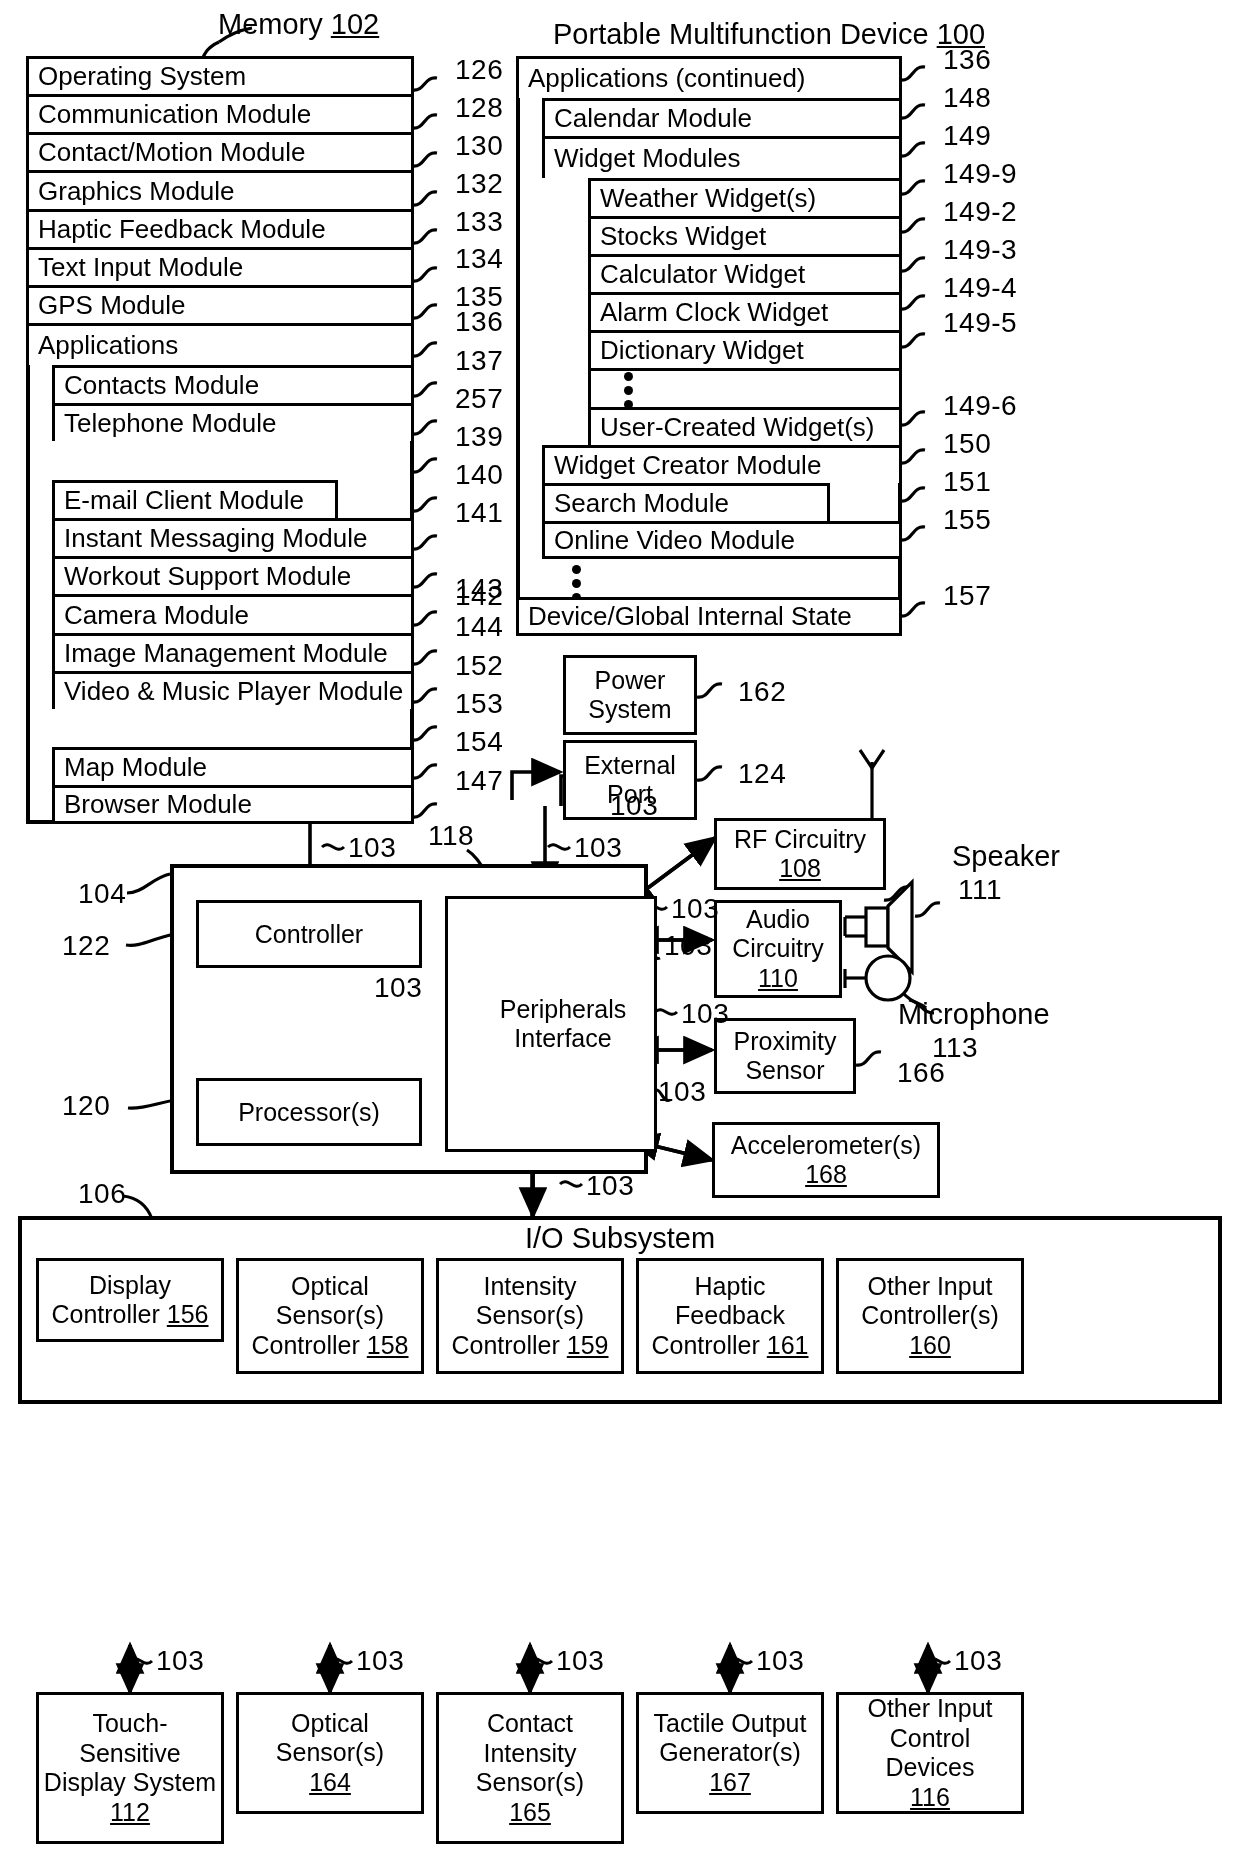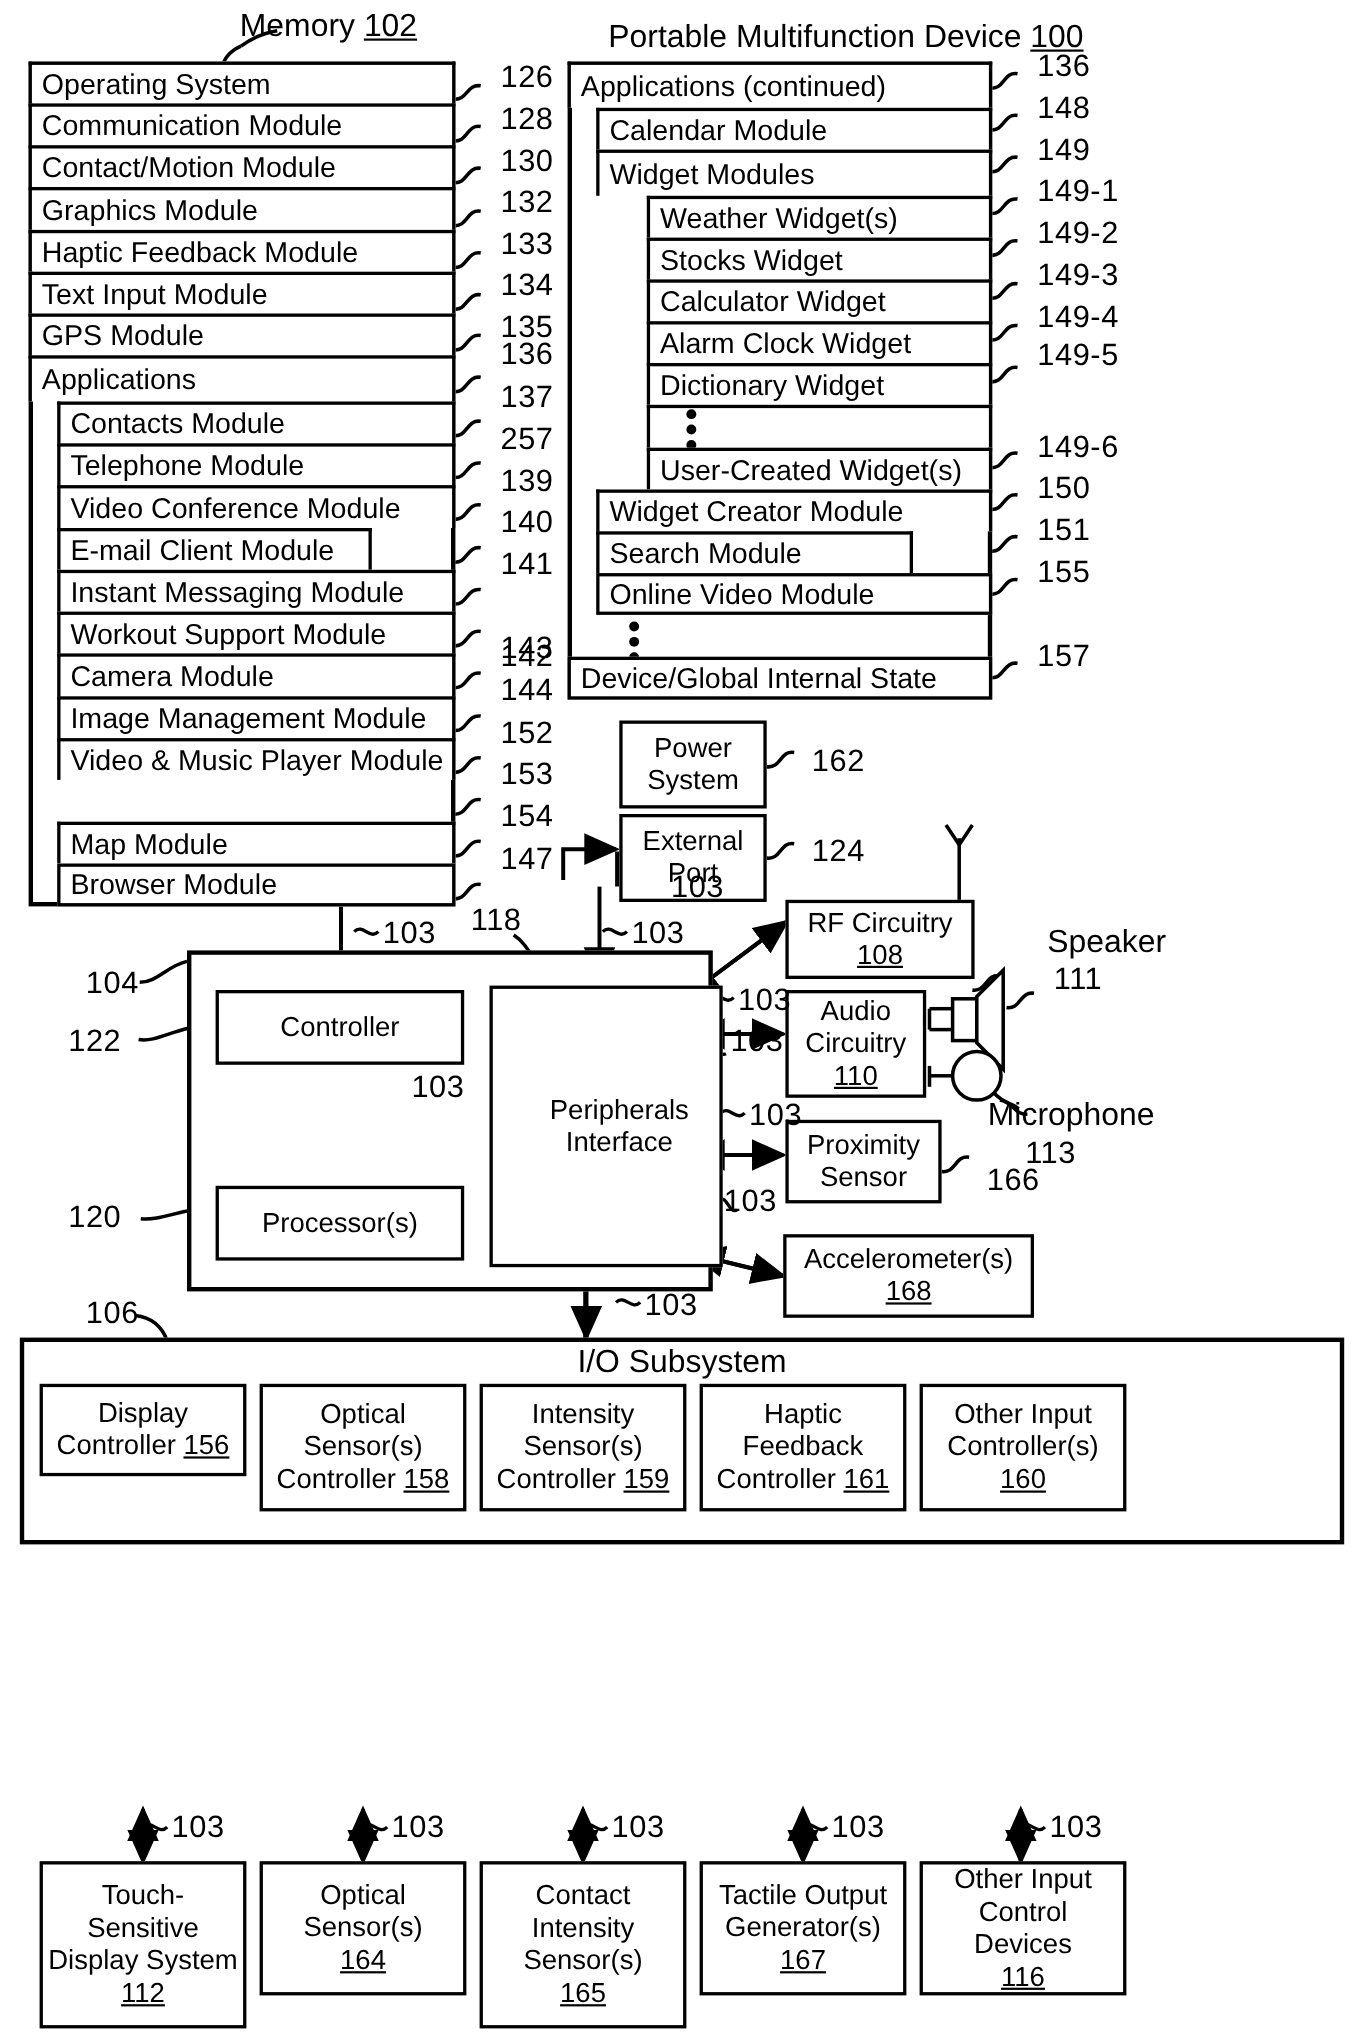--- a/index.html
+++ b/index.html
@@ -292,23 +292,20 @@
   <div class="row" style="left:26px; top:323px; width:388px; height:42px;">
       <span>Applications</span>
     </div>
 
   <div class="row" style="left:52px; top:365px; width:362px; height:38px;">
       <span>Contacts Module</span>
     </div>
   <div class="row" style="left:52px; top:403px; width:362px; height:38px;">
       <span>Telephone Module</span>
     </div>
-  <div class="row" style="left:52px; top:441px; width:362px; height:39px;">
-      <span>Video Conference Module</span>
-    </div>
   <div class="row" style="left:52px; top:480px; width:286px; height:38px;">
       <span>E-mail Client Module</span>
     </div>
   <div class="row" style="left:52px; top:518px; width:362px; height:38px;">
       <span>Instant Messaging Module</span>
     </div>
   <div class="row" style="left:52px; top:556px; width:362px; height:38px;">
       <span>Workout Support Module</span>
     </div>
   <div class="row" style="left:52px; top:594px; width:362px; height:39px;">
@@ -402,21 +399,21 @@
       <i></i>
       <i></i>
     </div>
   <div class="row last" style="left:516px; top:597px; width:386px; height:39px;">
       <span>Device/Global Internal State</span>
     </div>
 
   <div class="ref" style="left:943px; top:44px;">136</div>
   <div class="ref" style="left:943px; top:82px;">148</div>
   <div class="ref" style="left:943px; top:120px;">149</div>
-  <div class="ref" style="left:943px; top:158px;">149-1</div>
+  <div class="ref" style="left:943px; top:158px;">149-9</div>
   <div class="ref" style="left:943px; top:196px;">149-2</div>
   <div class="ref" style="left:943px; top:234px;">149-3</div>
   <div class="ref" style="left:943px; top:272px;">149-4</div>
   <div class="ref" style="left:943px; top:307px;">149-5</div>
   <div class="ref" style="left:943px; top:390px;">149-6</div>
   <div class="ref" style="left:943px; top:428px;">150</div>
   <div class="ref" style="left:943px; top:466px;">151</div>
   <div class="ref" style="left:943px; top:504px;">155</div>
   <div class="ref" style="left:943px; top:580px;">157</div>
 

